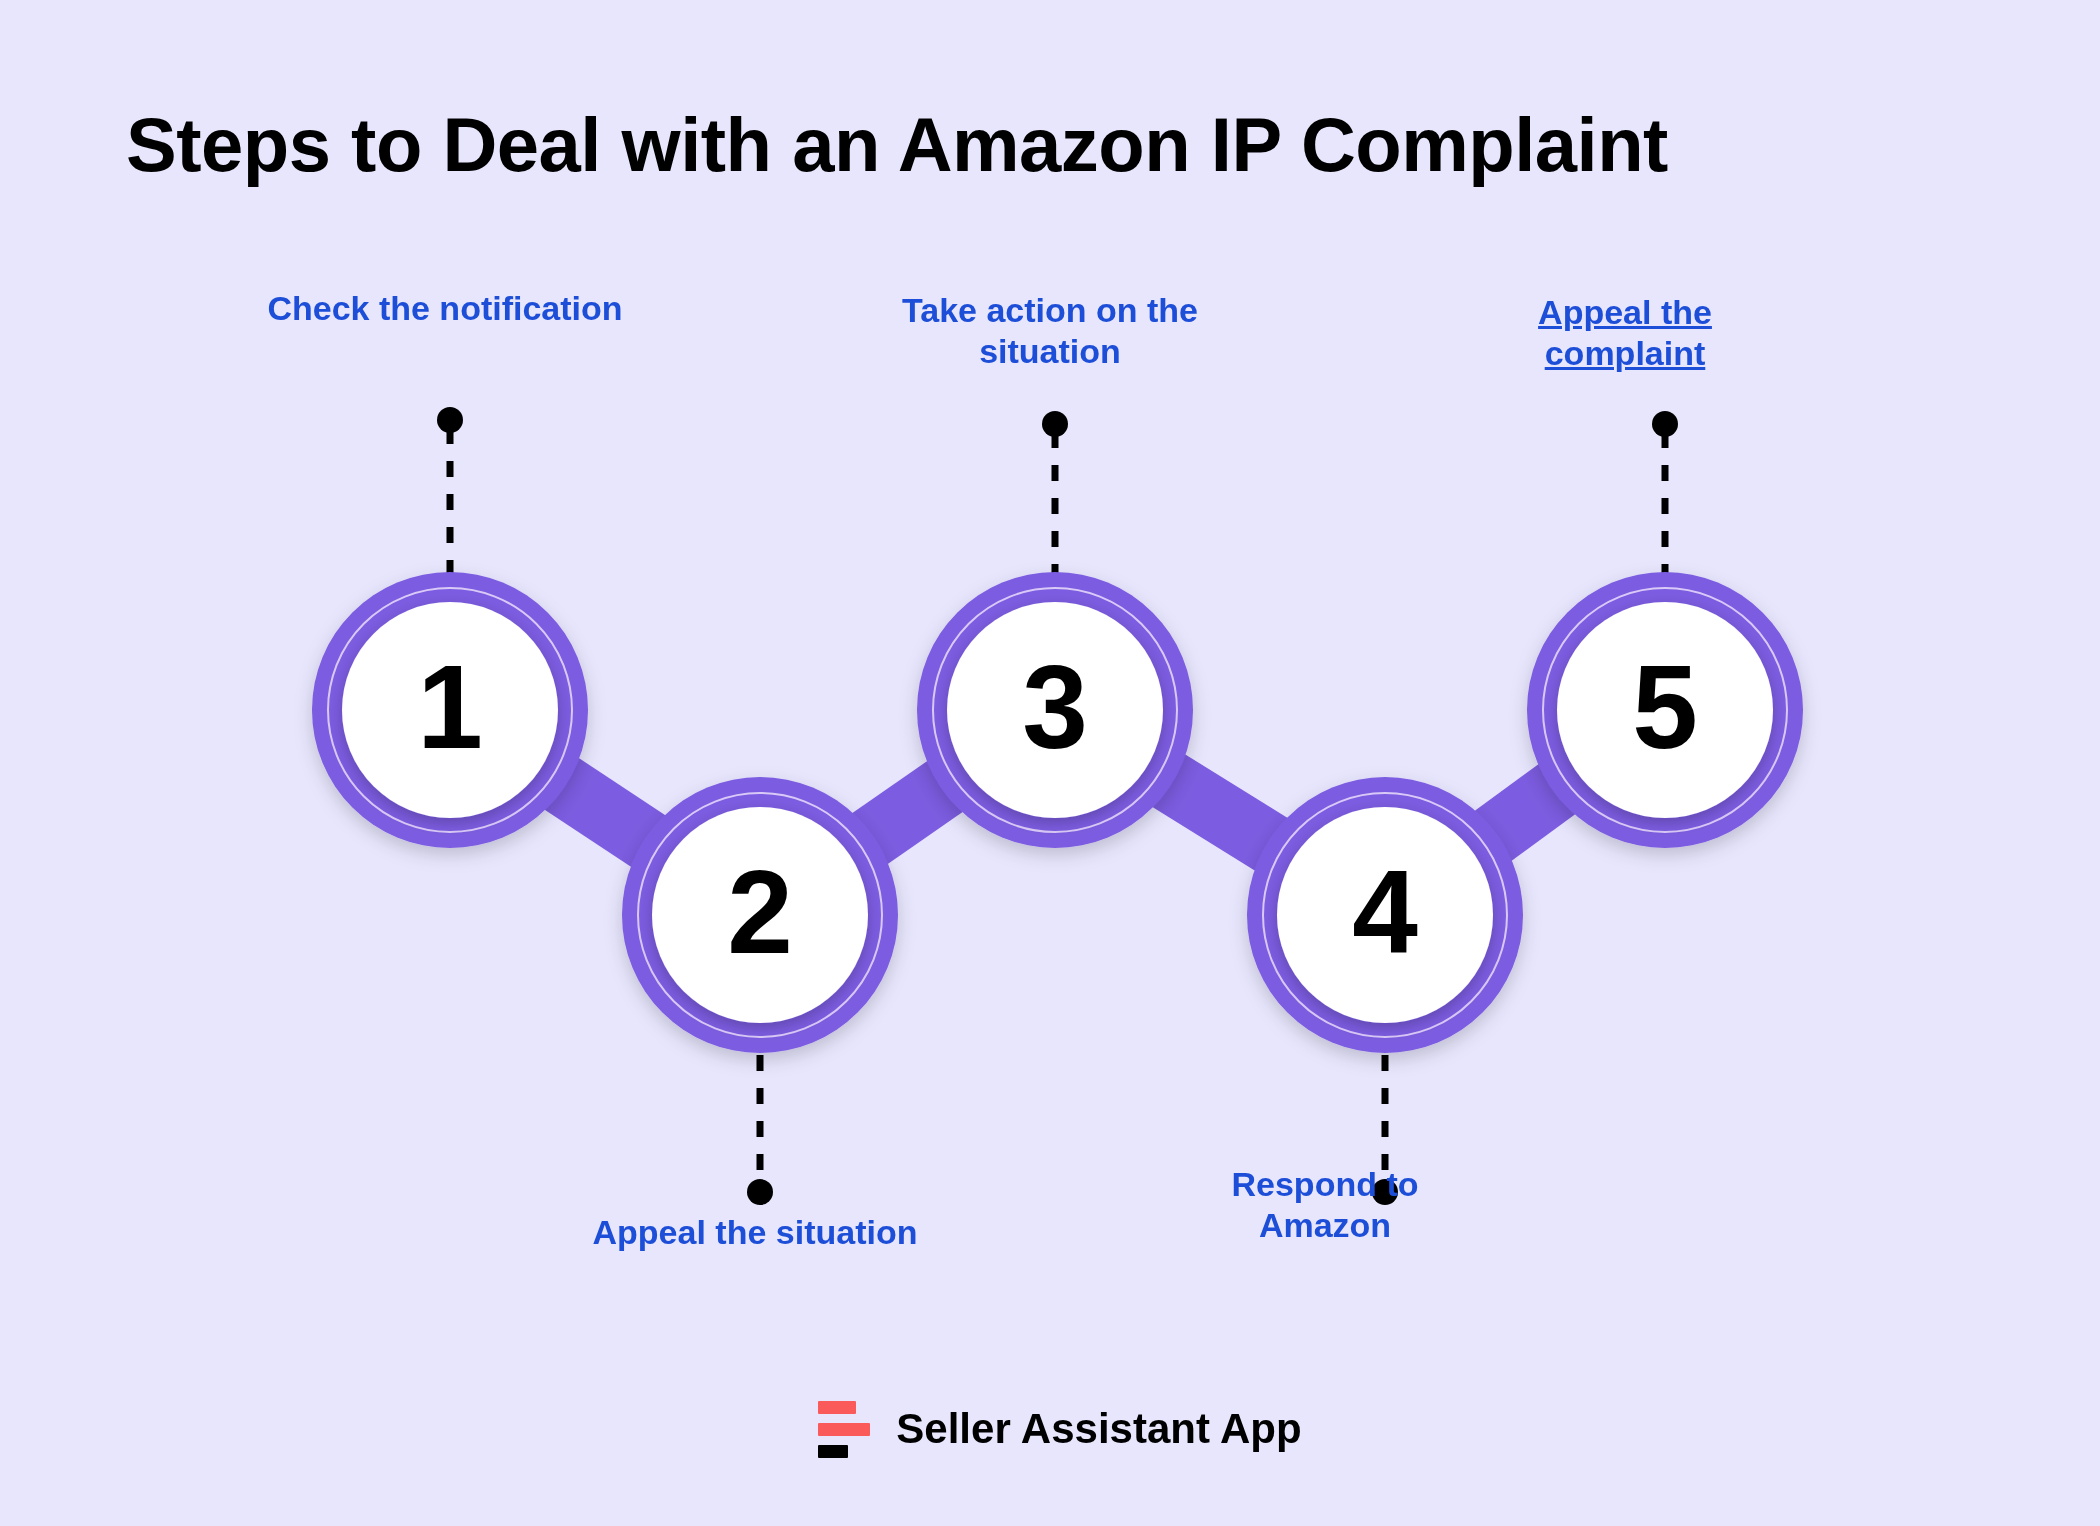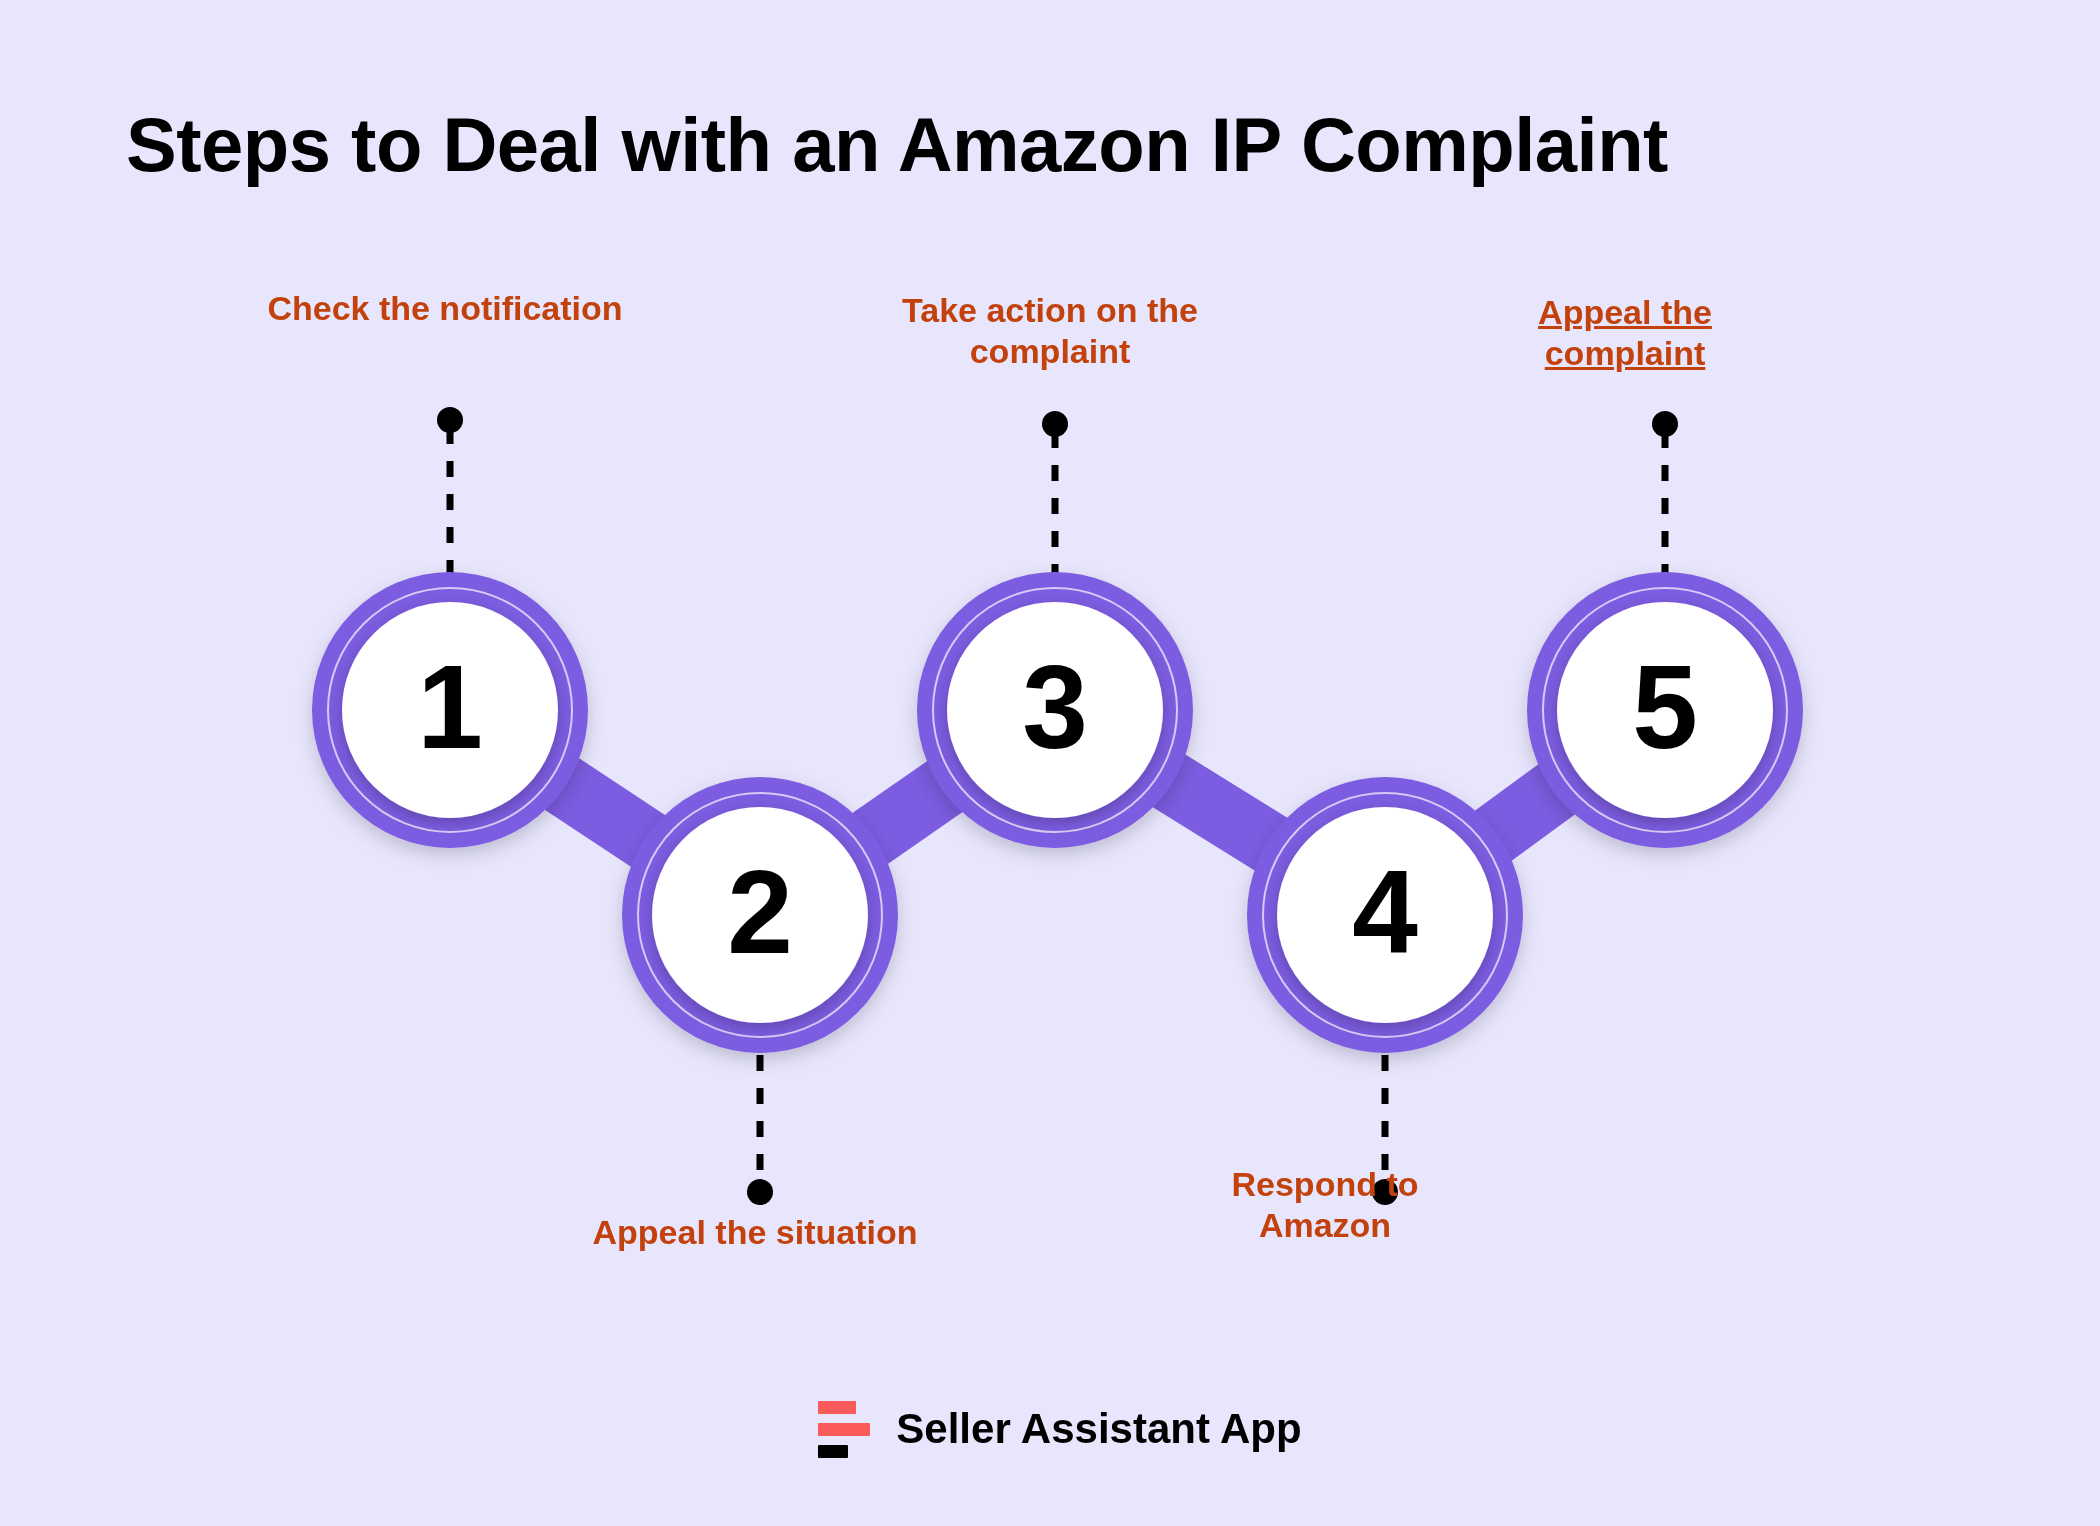--- a/index.html
+++ b/index.html
@@ -56,21 +56,21 @@
     line-height: 1;
   }
 
   
   .step-caption {
     position: absolute;
     width: 360px;
     text-align: center;
     font-size: 34px;
     font-weight: bold;
-    color: #c2410c;
+    color: #1d4ed8;
     line-height: 1.22;
   }
 
   
   .brand {
     position: absolute;
     left: 0;
     top: 1398px;
     width: 2100px;
     display: flex;
@@ -183,21 +183,21 @@
   </svg>
 
   <div class="step-number" style="left:320px; top:648px;">1</div>
   <div class="step-number" style="left:630px; top:853px;">2</div>
   <div class="step-number" style="left:925px; top:648px;">3</div>
   <div class="step-number" style="left:1255px; top:853px;">4</div>
   <div class="step-number" style="left:1535px; top:648px;">5</div>
 
   <div class="step-caption" style="left:255px; top:288px;">Check the notification</div>
   <div class="step-caption" style="left:565px; top:1212px;">Appeal the situation</div>
-  <div class="step-caption" style="left:860px; top:290px;">Take action on the complaint</div>
+  <div class="step-caption" style="left:860px; top:290px;">Take action on the situation</div>
   <div class="step-caption" style="left:1190px; top:1164px; width:250px;">Respond to Amazon</div>
   <div class="step-caption" style="left:1470px; top:292px; width:290px;text-decoration:underline;">Appeal the complaint</div>
 
   <div class="brand">
     <div class="brand-logo">
       <div class="brand-bar b1" style="background:#fa5a5a;"></div>
       <div class="brand-bar b2" style="background:#fa5a5a;"></div>
       <div class="brand-bar b3" style="background:#000000;"></div>
     </div>
     <div class="brand-name">Seller Assistant App</div>

